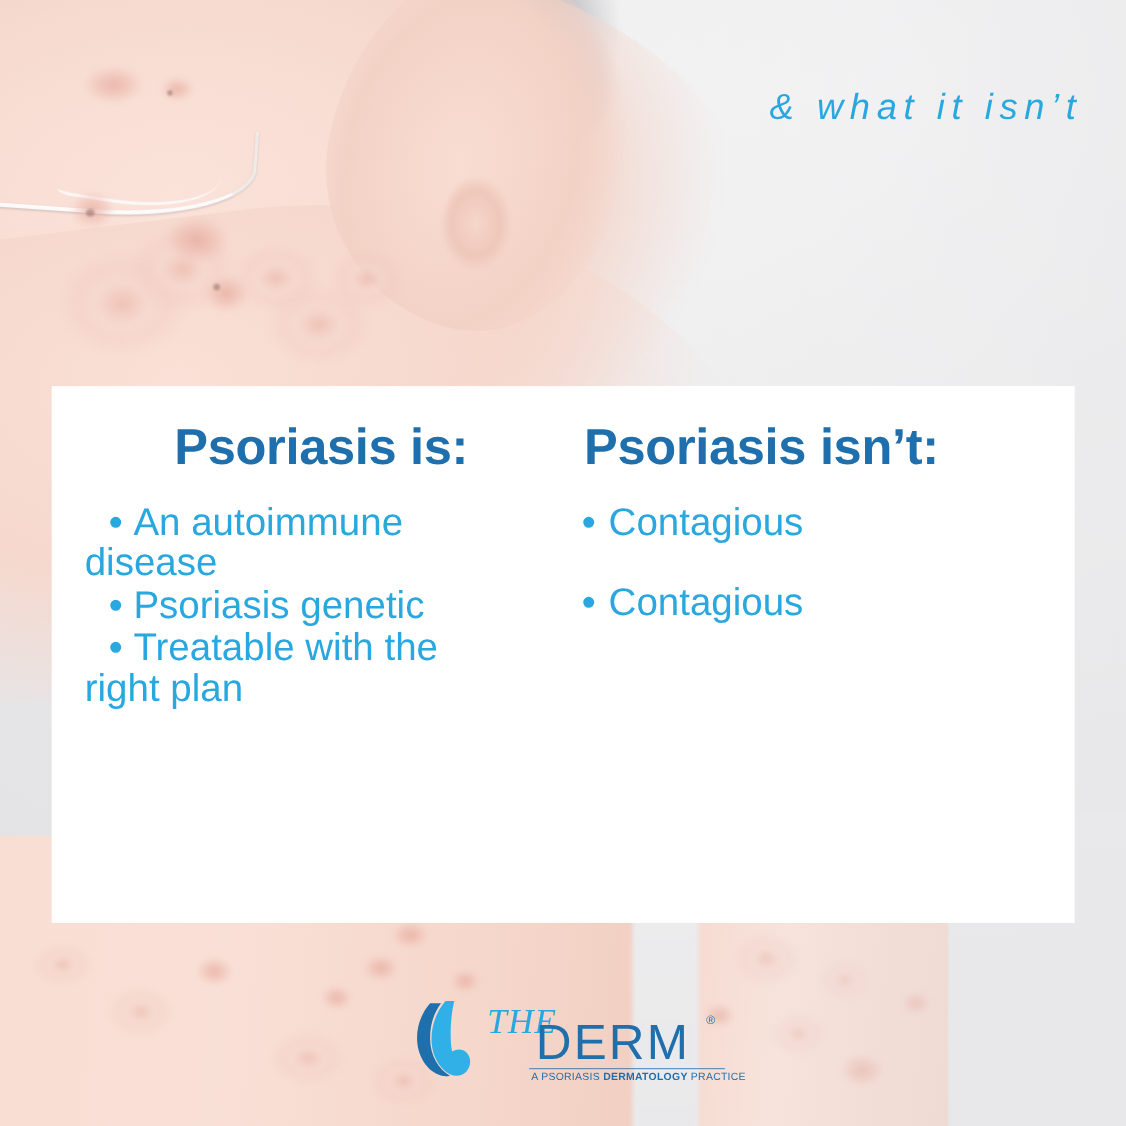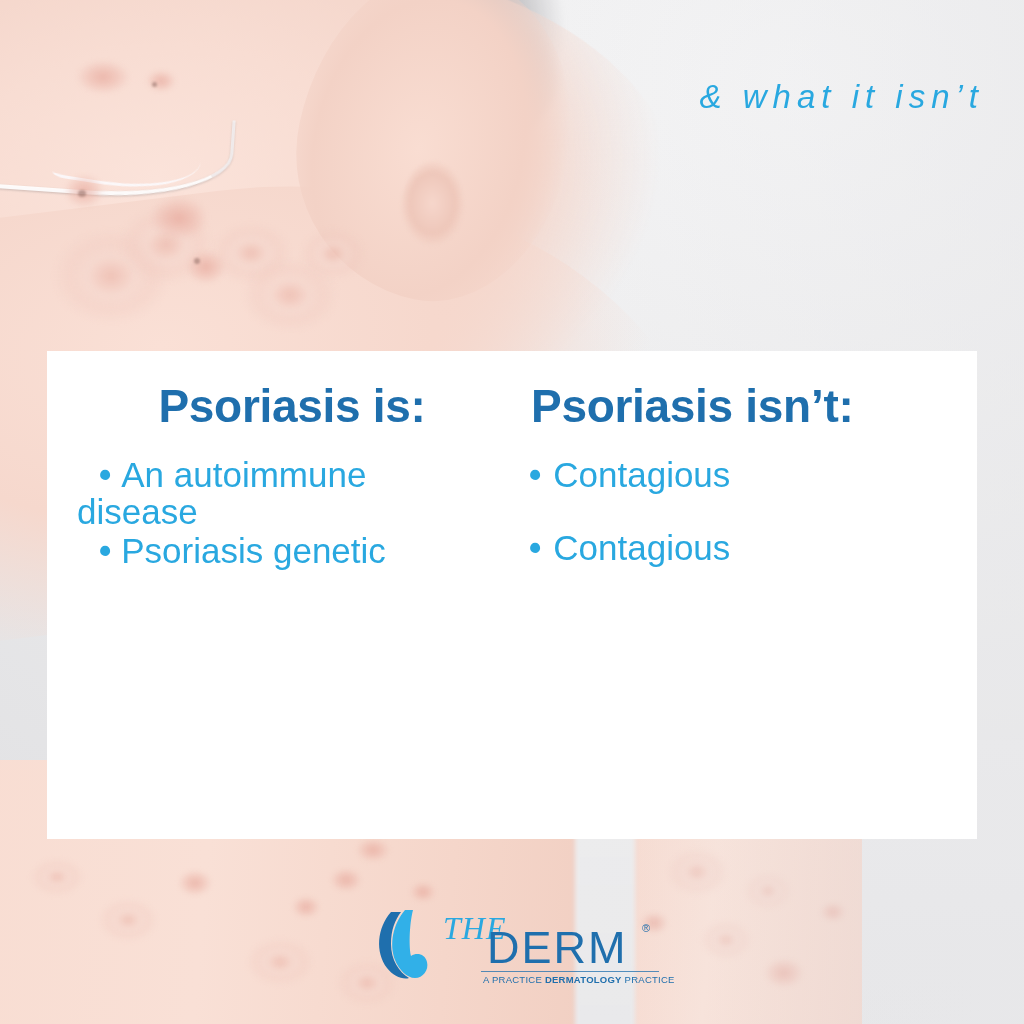--- a/index.html
+++ b/index.html
@@ -294,20 +294,21 @@
     <p class="subtitle">&amp; what it isn’t</p>
   </div>
 
   <div class="card">
 
     <div class="col col-left">
       <h2 class="col-head">Psoriasis is:</h2>
       <ul class="bullets">
         <li><span class="dot">•</span><span>An autoimmune disease</span></li>
         <li><span class="dot">•</span><span>Psoriasis genetic</span></li>
+        <li><span class="dot">•</span><span>Treatable with the right plan</span></li>
       </ul>
     </div>
 
     <div class="col col-right">
       <h2 class="col-head">Psoriasis isn’t:</h2>
       <ul class="bullets">
         <li><span class="dot">•</span><span>Contagious</span></li>
         <li><span class="dot">•</span><span>Contagious</span></li>
       </ul>
     </div>
@@ -317,17 +318,17 @@
   <div class="logo">
     <svg class="logo-mark" viewBox="0 0 62 74">
       <path d="M16 4 C2 20, 0 44, 12 60 C18 68, 28 72, 34 70 C24 64, 16 52, 16 36 C16 22, 20 12, 26 4 Z" fill="#1f6fad"></path>
       <path d="M30 2 C18 16, 14 36, 20 52 C24 62, 32 70, 40 70 C48 70, 54 62, 52 54 C50 46, 42 44, 36 48 C34 40, 34 18, 38 2 Z" fill="#31b0e8"></path>
     </svg>
     <div class="logo-words">
       <span class="logo-the">THE</span>
       <span class="logo-derm">DERM</span>
       <span class="logo-reg">®</span>
       <div class="logo-rule"></div>
-      <div class="logo-tag"><span>A PRACTICE </span><b>DERMATOLOGY</b><span> PRACTICE</span></div>
+      <div class="logo-tag"><span>A PSORIASIS </span><b>DERMATOLOGY</b><span> PRACTICE</span></div>
     </div>
   </div>
 
 </div>
 
 </body></html>

